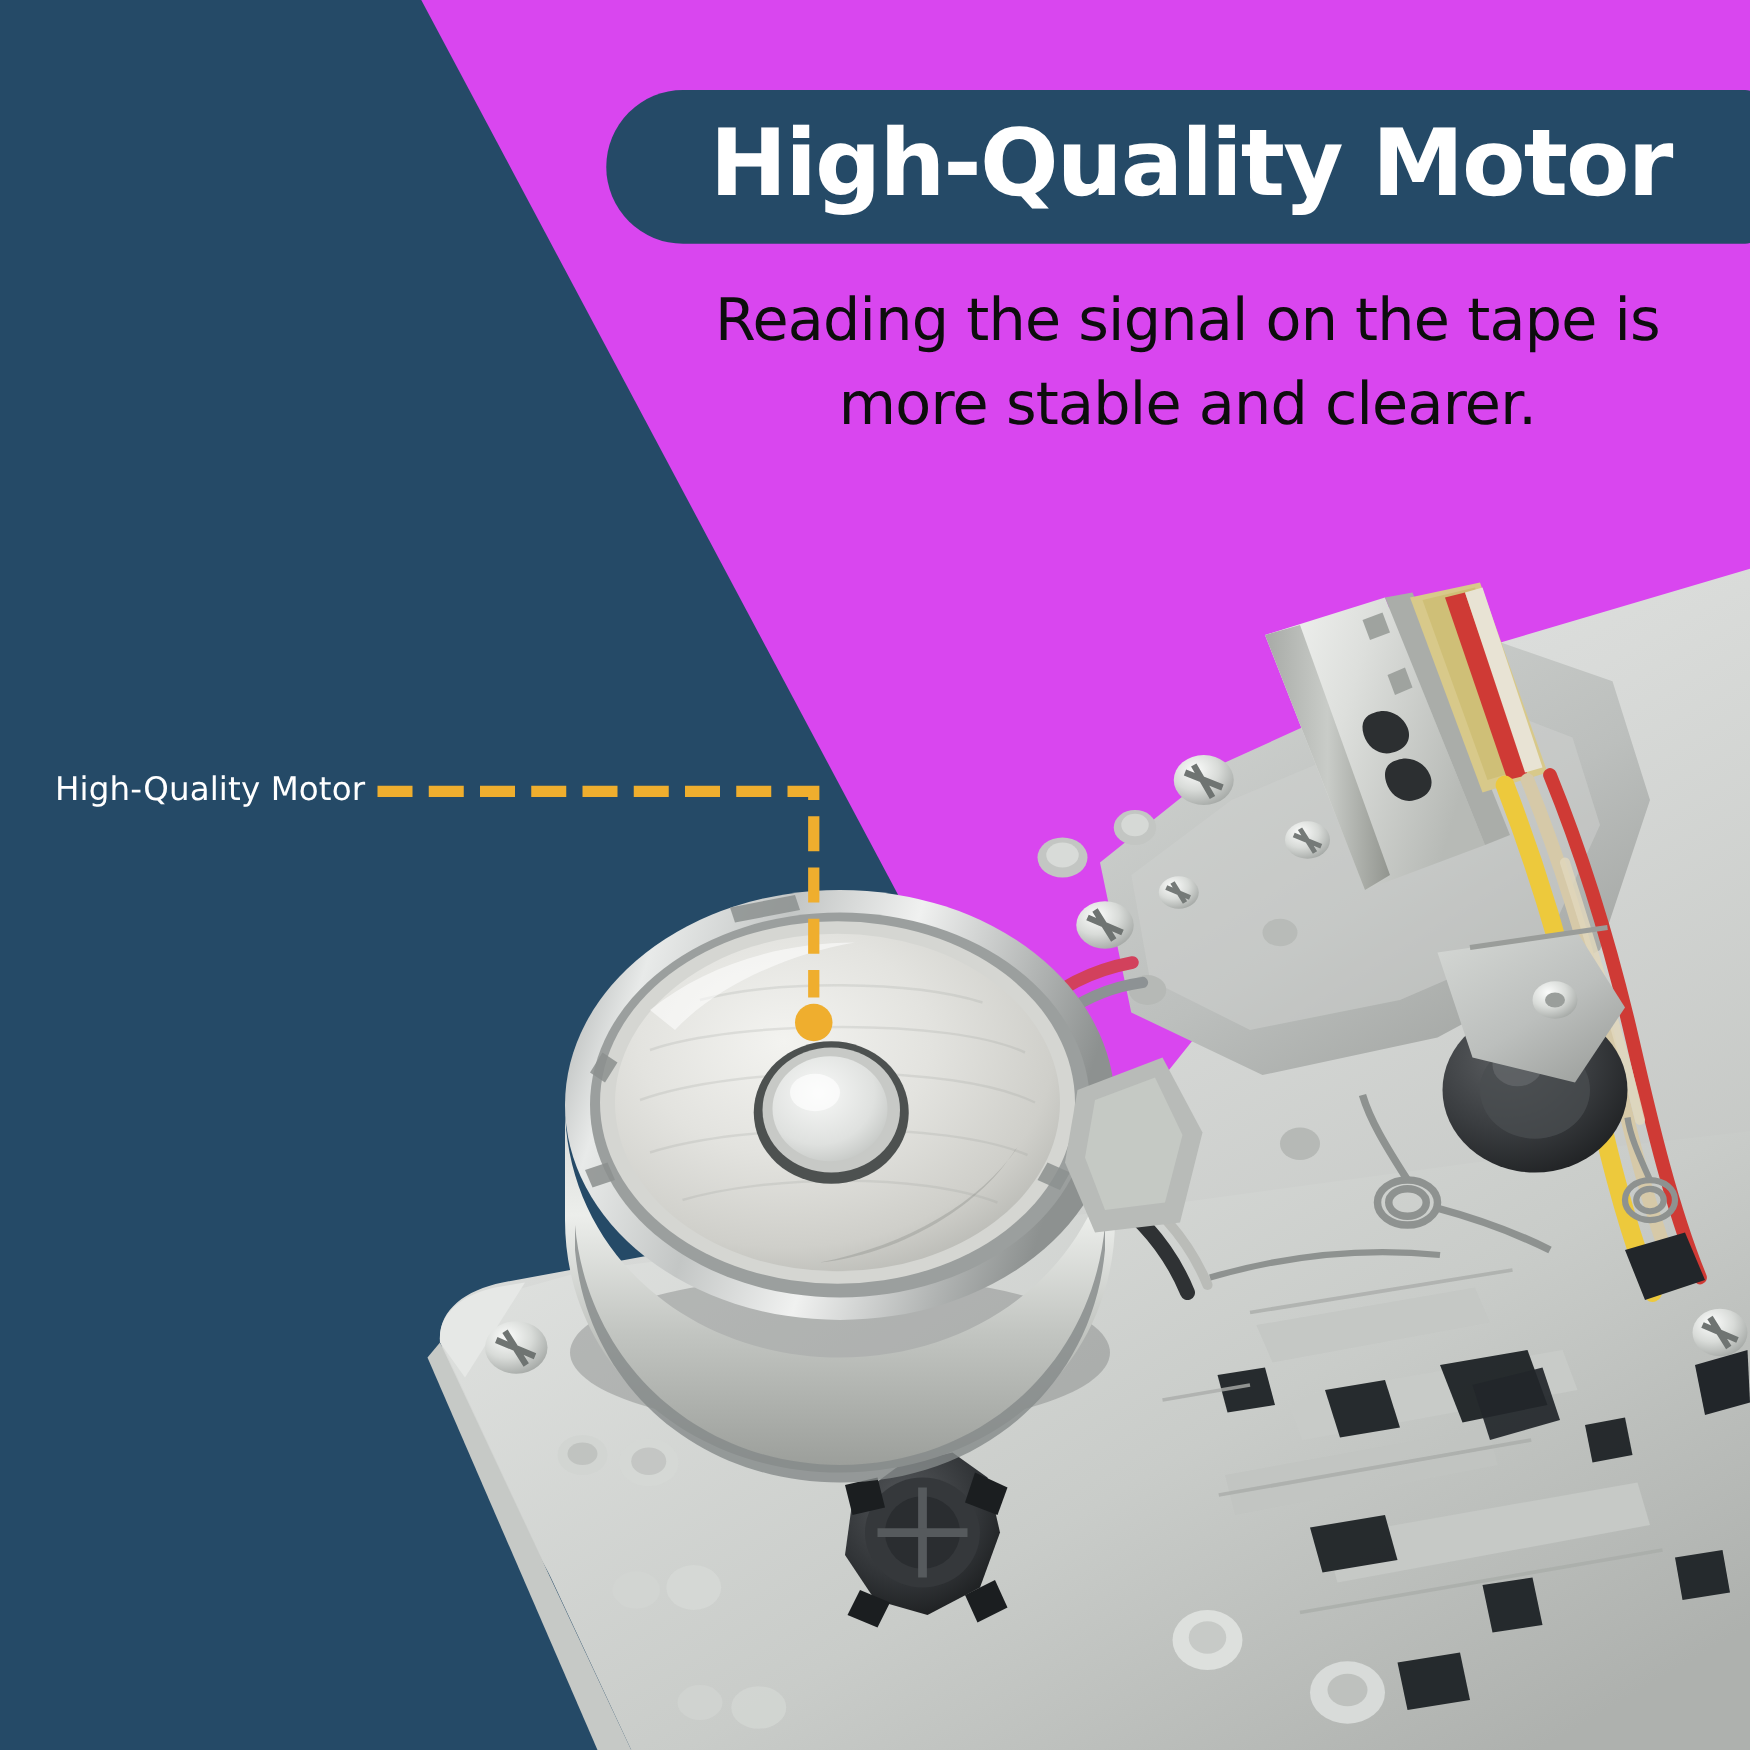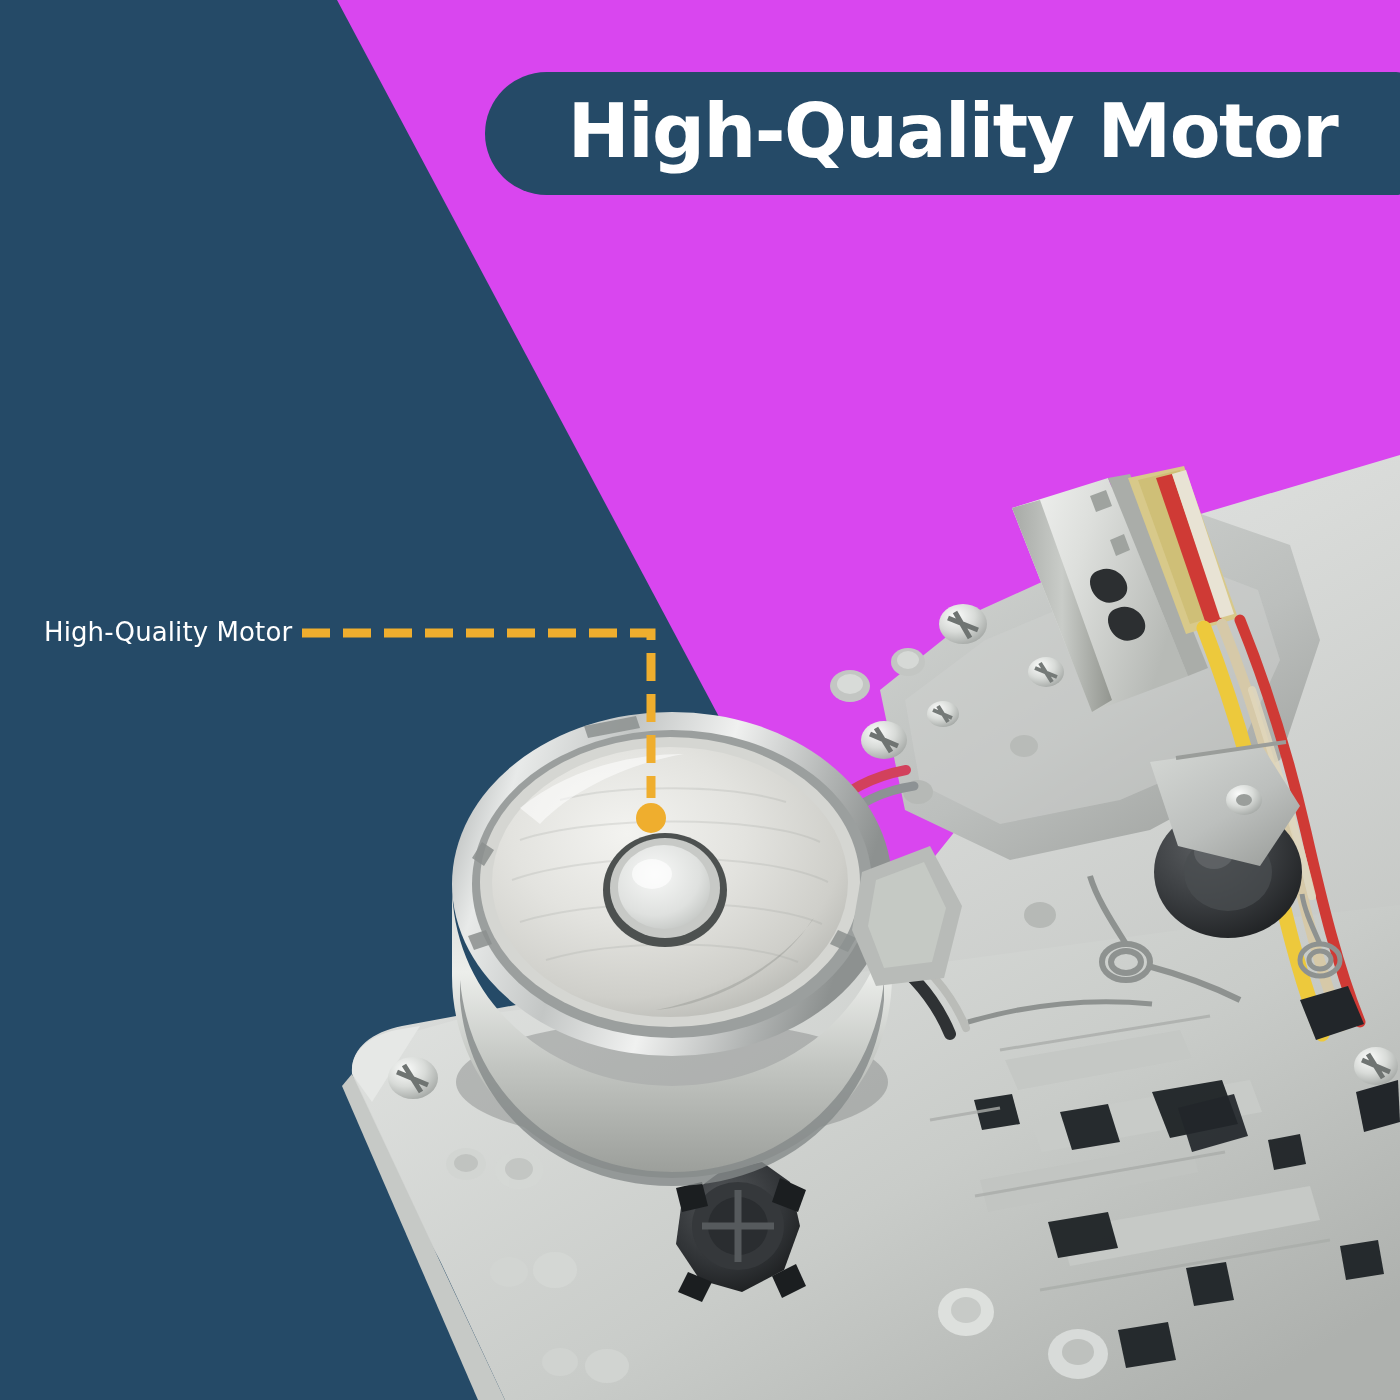--- a/index.html
+++ b/index.html
@@ -424,20 +424,24 @@
       <path d="M862,872 L930,846 L962,906 L944,978 L876,986 L852,930 Z" fill="#b8bbb8"></path>
       <path d="M876,880 L924,862 L946,908 L932,962 L884,968 L868,926 Z" fill="#cbcec9" opacity="0.7"></path>
     </g>
 
   </svg>
 
   <div class="title-pill">
     <span class="title-text">High-Quality Motor</span>
   </div>
 
+  <div class="subtitle">
+    <span class="sub-line">Reading the signal on the tape is</span>
+    <span class="sub-line">more stable and clearer.</span>
+  </div>
 
   <svg class="callout-svg" viewBox="0 0 1400 1400">
     <path d="M302,633 L651,633 L651,798" fill="none" stroke="#efae2e" stroke-width="9" stroke-dasharray="28 13" stroke-linecap="butt"></path>
     <circle cx="651" cy="818" r="15" fill="#efae2e"></circle>
   </svg>
 
   <div class="callout-label">High-Quality Motor</div>
 
 </div>
 

